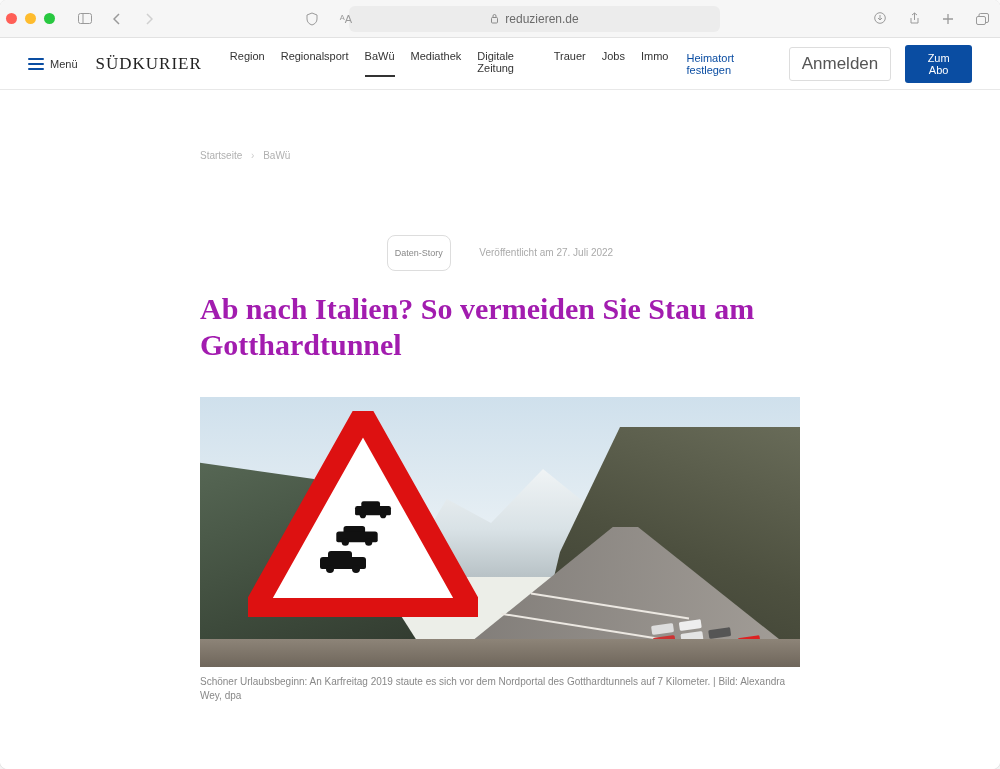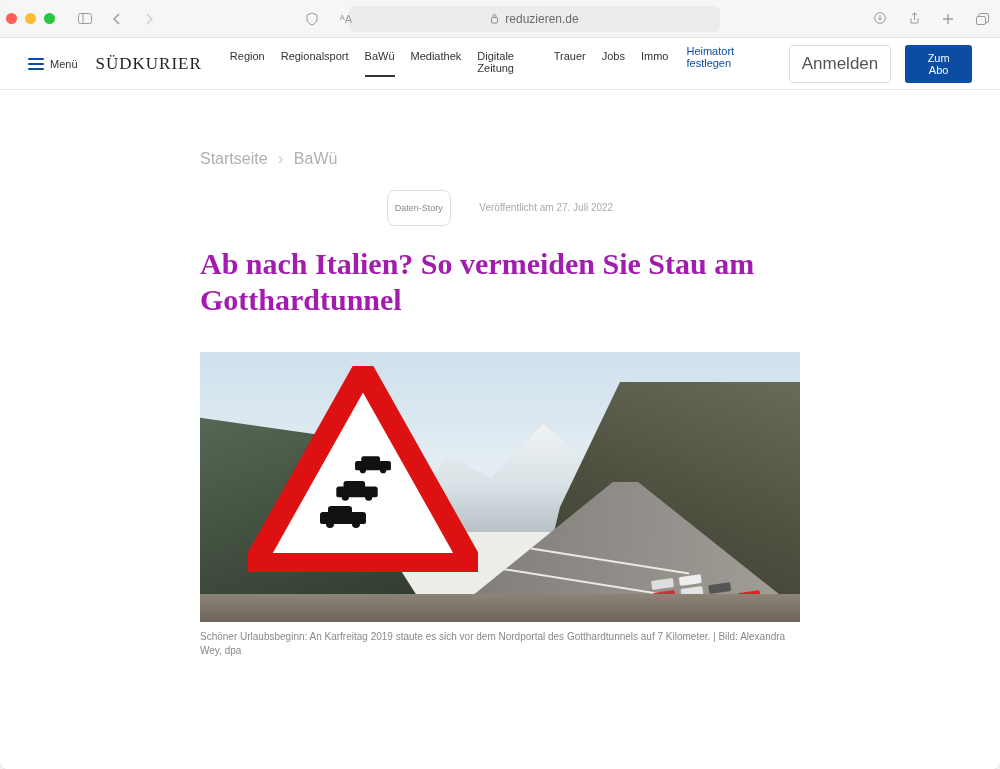--- a/index.html
+++ b/index.html
@@ -79,32 +79,32 @@
   letter-spacing: 1px;
   color: #222;
   margin-right: 10px;
 }
 .main-nav { display: flex; gap: 16px; }
 .main-nav a {
   font-size: 11px; color: #333; text-decoration: none;
   padding-bottom: 3px;
 }
 .main-nav a.active { border-bottom: 2px solid #333; }
-.header-right { margin-left: auto; display: flex; gap: 14px; }
+.header-right { margin-left: auto; display: flex; align-items: center; gap: 14px; }
 .heimatort { font-size: 11px; color: #0a4da2; cursor: pointer; }
 .btn-outline {
   font-size: 17px; padding: 6px 12px; border: 1px solid #ddd;
   border-radius: 3px; background:#fff; color:#555; cursor:pointer;
 }
 .btn-primary {
   font-size: 11px; padding: 7px 13px; border: none;
   border-radius: 3px; background:#0a4da2; color:#fff; cursor:pointer;
 }
 .content { max-width: 640px; margin: 0 auto; padding: 60px 20px 40px; }
-.breadcrumb { font-size: 16px; color: #b0b0b0; margin-bottom: 22px; }
+.breadcrumb { font-size: 10px; color: #b0b0b0; margin-bottom: 74px; }
 .breadcrumb .sep { margin: 0 6px; color:#ccc; }
 .meta-row { text-align: center; margin-bottom: 12px; }
 .badge {
   display: inline-block; font-size: 9px; border:1px solid #ddd;
   padding: 12px 7px; border-radius: 8px; color:#888; margin-right:24px;
 }
 .pubdate { font-size: 10px; color: #aaa; }
 h1.article-title {
   font-family: Georgia, "Times New Roman", serif;
   font-weight: 700;

